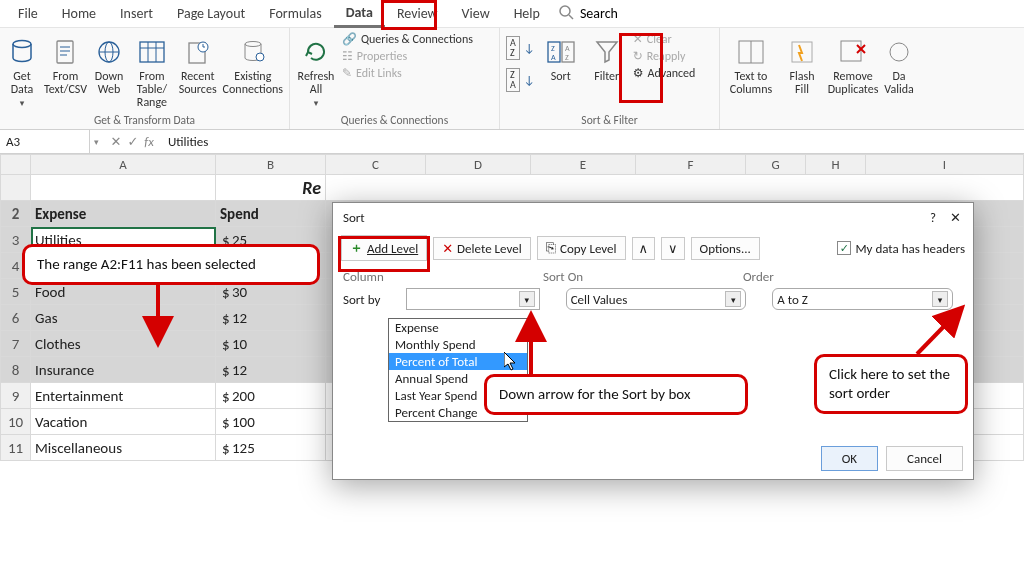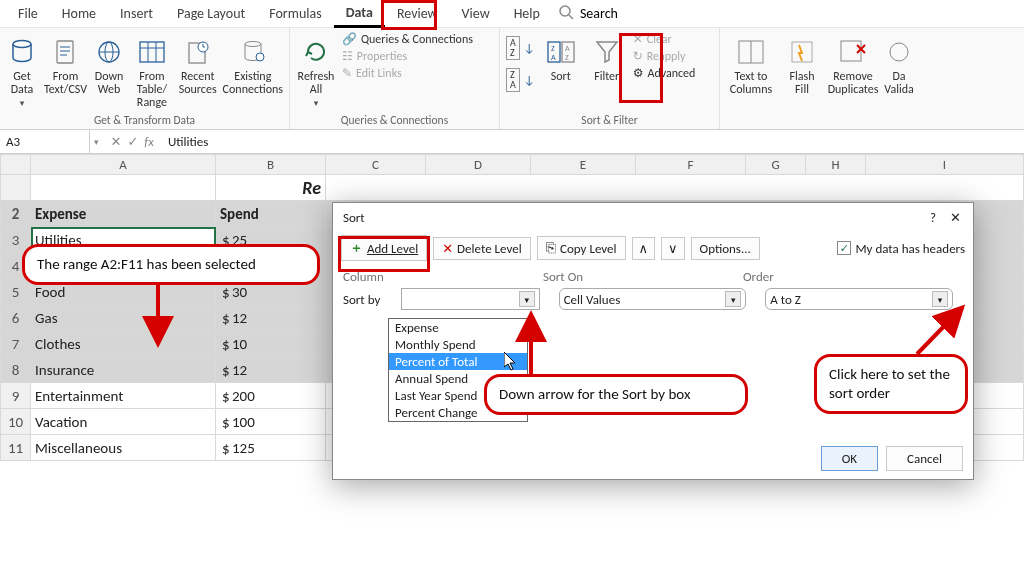--- a/index.html
+++ b/index.html
@@ -1,21 +1,21 @@
 <!DOCTYPE html>
 <html><head>
 <meta charset="utf-8">
 <style>
   * { box-sizing: border-box; margin: 0; padding: 0; font-family: "Segoe UI", Calibri, Arial, sans-serif; }
   body { background: #fff; width: 1024px; height: 585px; position: relative; overflow: hidden; font-size: 14px; color: #222; }
 
   
   .tabs { display: flex; align-items: center; height: 28px; padding: 0 6px; background: #fff; border-bottom: 1px solid #e5e5e5; }
   .tab { padding: 4px 12px; font-size: 14px; color: #444; cursor: pointer; }
-  .tab.active { font-weight: 600; border-bottom: 3px solid #000000; text-align: center; }
+  .tab.active { font-weight: 600; border-bottom: 3px solid #737373; text-align: center; }
   .search-box { display: flex; align-items: center; color: #000000; }
   .search-icon { margin: 0 6px; }
 
   
   .ribbon { display: flex; height: 102px; border-bottom: 1px solid #d0d0d0; background: #f9f9f9; }
   .group { display: flex; flex-direction: column; justify-content: space-between; border-right: 1px solid #e2e2e2; padding: 4px 6px 2px 6px; }
   .group-body { display: flex; align-items: flex-start; gap: 6px; flex: 1; }
   .group-label { text-align: center; font-size: 11.5px; color: #666; padding-top: 2px; }
   .btn-big { display: flex; flex-direction: column; align-items: center; justify-content: flex-start; width: 50px; font-size: 12px; color: #333; line-height: 1.1; text-align: center; cursor: pointer; padding-top: 4px; gap: 2px; }
   .btn-big.small { width: 40px; }
@@ -47,35 +47,35 @@
 
   
   .dialog { position: absolute; left: 332px; top: 202px; width: 642px; height: 278px; background: #fff; border: 1px solid #888; box-shadow: 0 6px 30px rgba(0,0,0,0.35); z-index: 50; }
   .dlg-title { display: flex; align-items: center; justify-content: space-between; height: 28px; padding: 0 6px 0 10px; font-size: 13px; }
   .dlg-title .right { display: flex; gap: 8px; align-items: center; }
   .dlg-toolbar { display: flex; align-items: center; gap: 6px; padding: 4px 8px; }
   .dbtn { display: flex; align-items: center; gap: 4px; padding: 3px 8px; border: 1px solid #c9c9c9; background: #fcfcfc; font-size: 13px; cursor: pointer; }
   .dbtn.small { padding: 3px 6px; }
   .sort-head { display: flex; padding: 4px 10px 2px 10px; font-size: 13px; color: #737373; gap: 0; }
   .sort-head .c1 { width: 200px; } .sort-head .c2 { width: 200px; } .sort-head .c3 { width: 200px; }
-  .sort-row { display: flex; align-items: center; padding: 2px 10px; gap: 9px; }
+  .sort-row { display: flex; align-items: center; padding: 2px 10px; gap: 16px; }
   .sort-row .lbl { width: 50px; font-size: 13px; }
   .sort-row .sel { width: 140px; height: 22px; border: 1px solid #aaa; display: flex; align-items: center; justify-content: space-between; padding: 0 4px; font-size: 13px; background: #fff; margin-right: 10px; }
   .sort-row .sel.wide { width: 190px; border-radius: 6px; }
   .sel-caret { width: 16px; height: 16px; display: flex; align-items: center; justify-content: center; background: #eee; border: 1px solid #bbb; font-size: 9px; }
   .dropdown-list { position: absolute; left: 388px; top: 318px; width: 140px; border: 1px solid #666; background: #fff; z-index: 60; font-size: 13px; }
   .dropdown-list div { padding: 1px 6px; cursor: pointer; }
   .dropdown-list div.hl { background: #3399ff; color: #fff; }
   .dlg-foot { position: absolute; bottom: 8px; right: 10px; display: flex; gap: 8px; }
   .dlg-foot .dbtn { padding: 4px 20px; }
   .chk { display: flex; align-items: center; gap: 4px; font-size: 13px; margin-left: auto; }
   .chk .box { width: 14px; height: 14px; border: 1px solid #888; display: flex; align-items: center; justify-content: center; font-size: 11px; color: #217346; }
 
   
-  .callout { position: absolute; z-index: 80; background: #fff; border: 3px solid #d40000; border-radius: 16px; padding: 8px 12px; font-size: 15px; line-height: 1.25; color: #111; }
+  .callout { position: absolute; z-index: 80; background: #fff; border: 3px solid #d40000; border-radius: 10px; padding: 8px 12px; font-size: 15px; line-height: 1.25; color: #111; }
   .red-box { position: absolute; z-index: 75; border: 3px solid #d40000; pointer-events: none; }
   .arrow { position: absolute; z-index: 78; }
   .arrow svg { overflow: visible; }
   .cursor-ptr { position: absolute; z-index: 70; }
 </style>
 </head>
 <body>
 
 <div class="tabs">
   <span class="tab">File</span>

